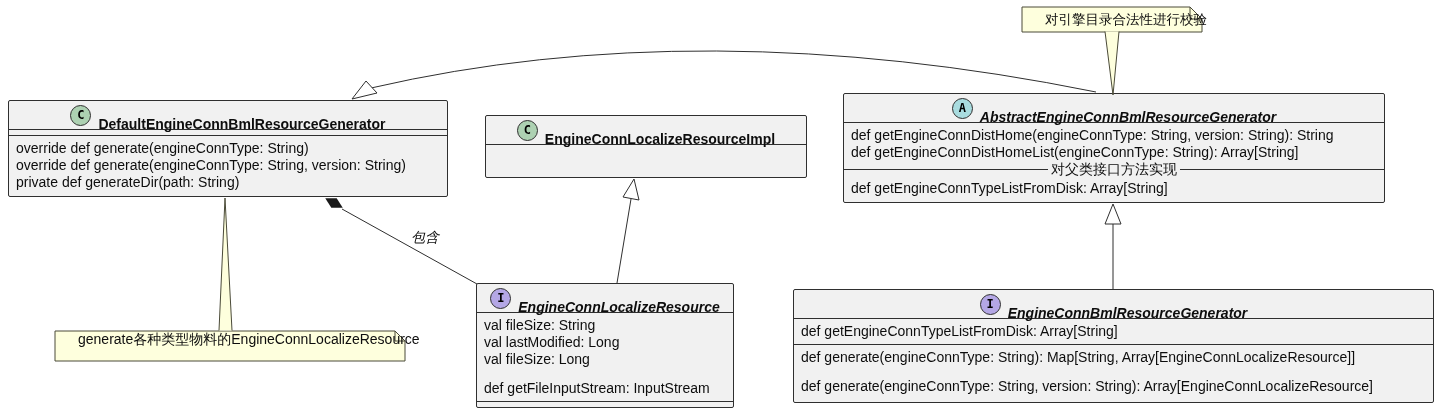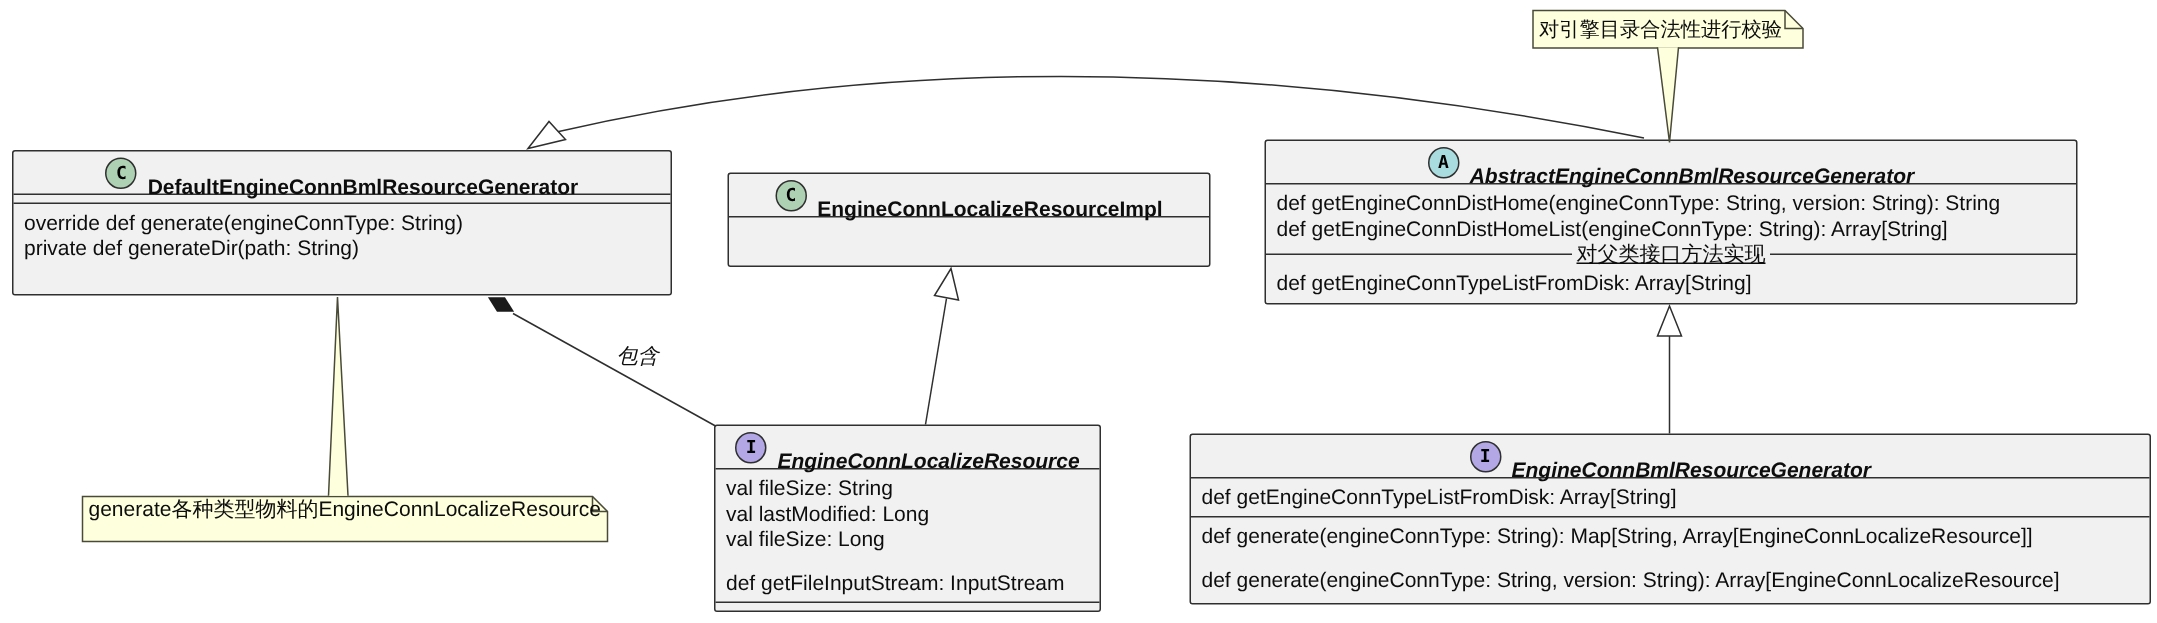--- a/index.html
+++ b/index.html
@@ -28,27 +28,27 @@
   }
   .badge-c{background:#ADD1B2;}
   .badge-a{background:#A9DCDF;}
   .badge-i{background:#B4A7E5;}
   .compartment{padding:4px 7px;line-height:17px;box-sizing:border-box;}
   .compartment.bordered{border-bottom:1px solid #2f2f2f;}
   .empty-strip{height:6px;box-sizing:border-box;}
   .empty-strip.bordered{border-bottom:1px solid #2f2f2f;}
   .mline{white-space:nowrap;}
   .spacer12{height:12px;}
-  .sep{display:flex;align-items:center;height:13px;padding:0;text-decoration:underline;}
+  .sep{display:flex;align-items:center;height:13px;padding:0;}
   .sep::before,.sep::after{content:"";flex:1;border-top:1px solid #2f2f2f;}
   .sep-label{padding:0 3px;white-space:nowrap;font-size:14px;}
   
   .note-text{
     position:absolute;z-index:6;display:flex;align-items:center;
-    font-size:13.5px;padding-left:4px;box-sizing:border-box;white-space:nowrap;
+    font-size:13.5px;padding-left:23px;box-sizing:border-box;white-space:nowrap;
   }
   .edge-label{
     position:absolute;z-index:6;font-size:14px;white-space:nowrap;font-style:italic;
   }
   
   svg.edges{position:absolute;inset:0;z-index:4;pointer-events:none;}
 </style>
 </head>
 <body>
 
@@ -78,20 +78,21 @@
   </svg>
 
   <div class="uml-box" style="left:8px;top:100px;width:440px;height:97px;">
     <div class="uml-title">
       <span class="badge badge-c">C</span>
       <span class="tname">DefaultEngineConnBmlResourceGenerator</span>
     </div>
     <div class="empty-strip bordered"></div>
     <div class="compartment">
       <div class="mline">override def generate(engineConnType: String)</div>
+      <div class="mline">override def generate(engineConnType: String, version: String)</div>
       <div class="mline">private def generateDir(path: String)</div>
     </div>
   </div>
 
   <div class="uml-box" style="left:485px;top:115px;width:322px;height:63px;">
     <div class="uml-title">
       <span class="badge badge-c">C</span>
       <span class="tname">EngineConnLocalizeResourceImpl</span>
     </div>
     <div class="empty-strip"></div>

